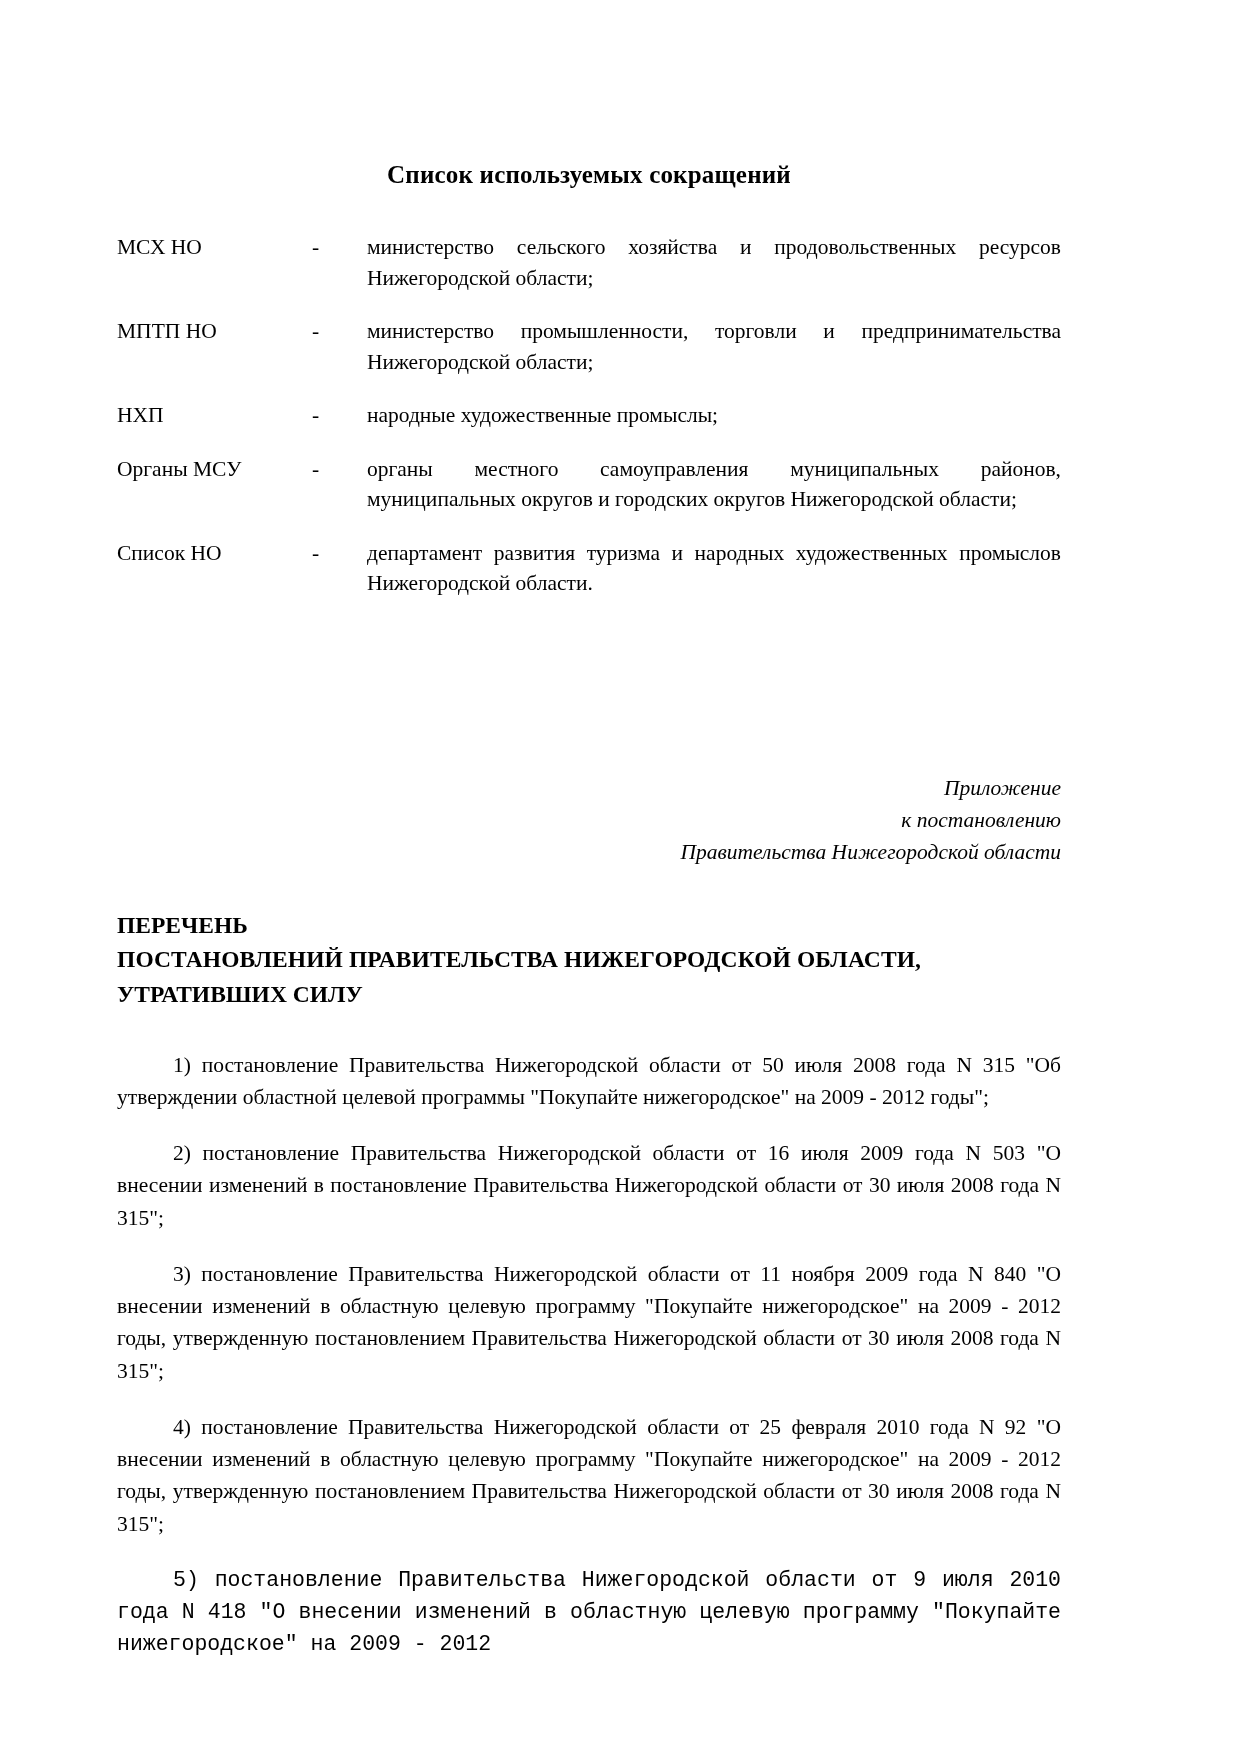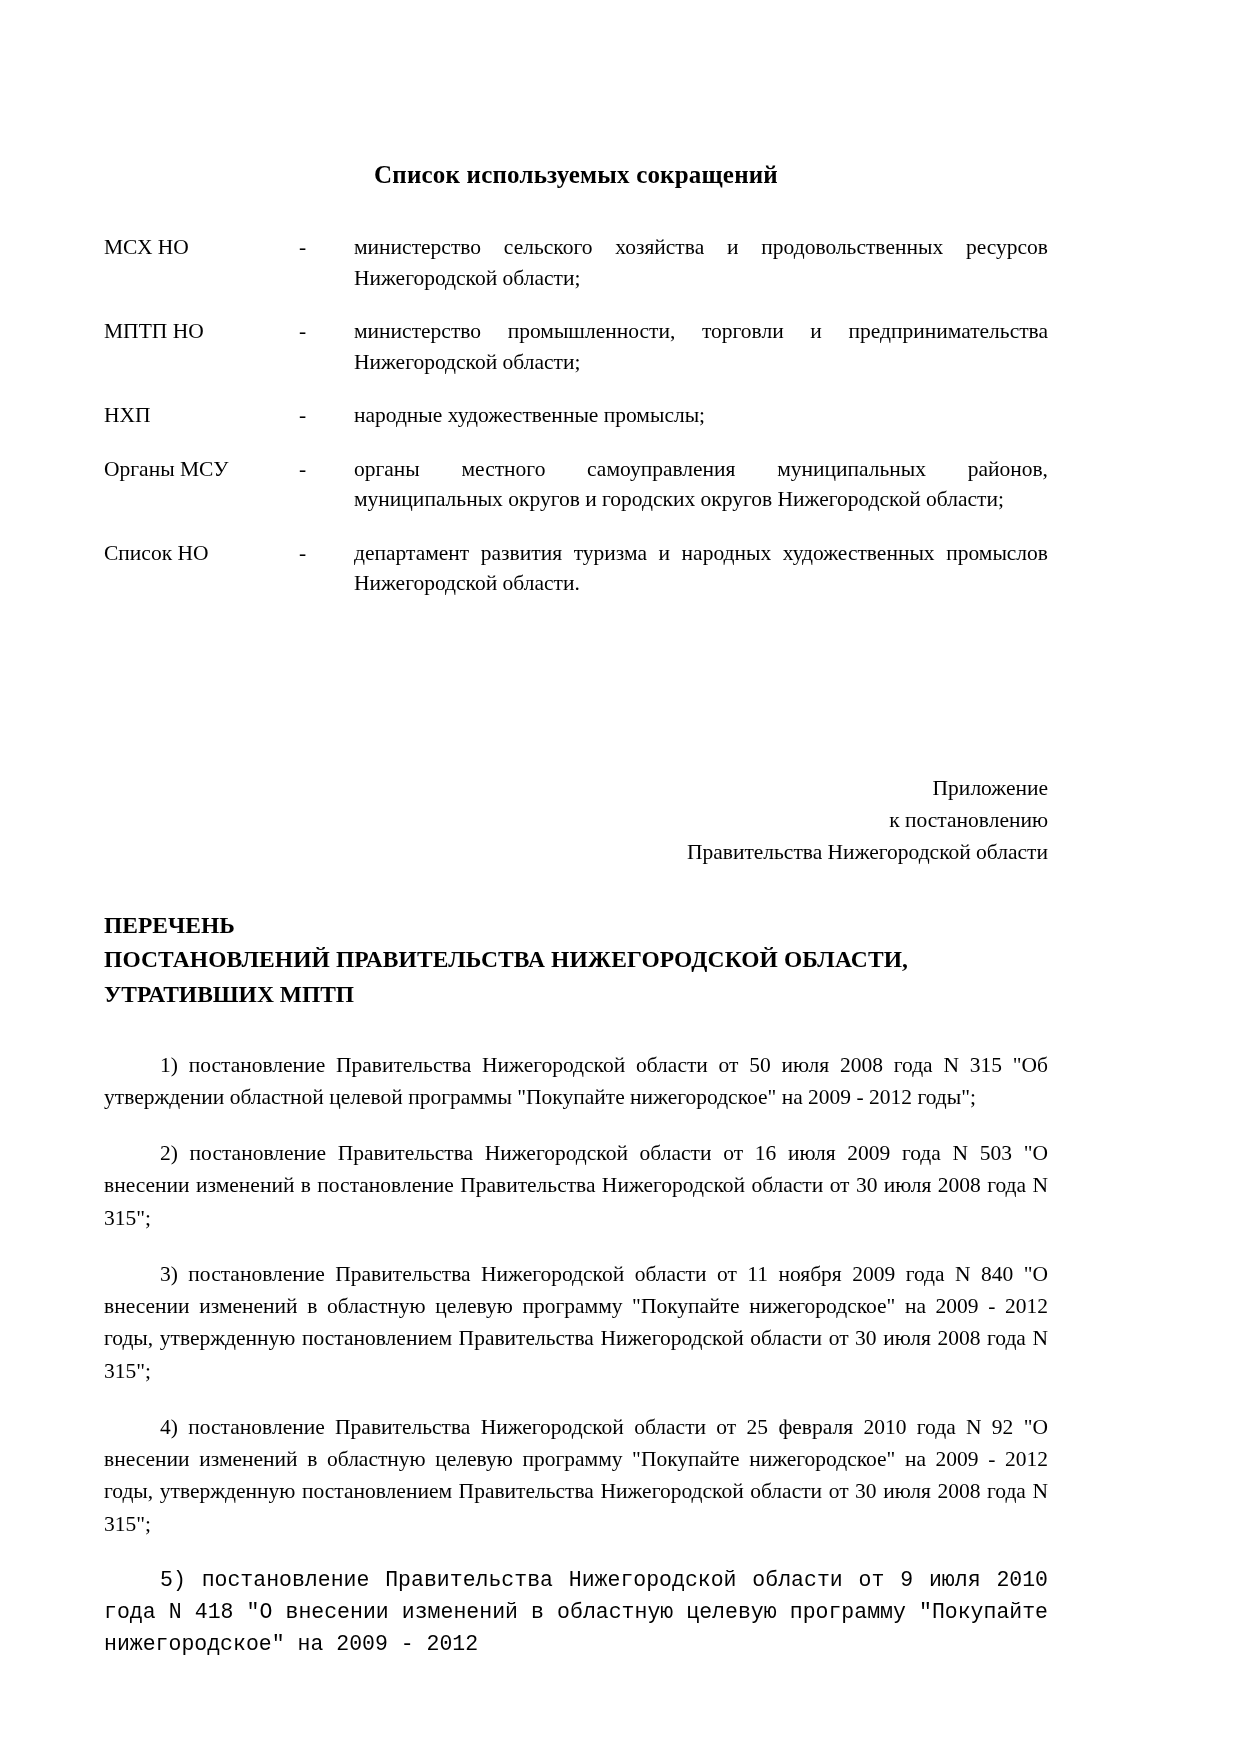--- a/index.html
+++ b/index.html
@@ -14,21 +14,21 @@
     height: 1754px;
     margin: 0 auto;
     background: #ffffff;
     color: #000000;
     font-family: "Liberation Serif", "DejaVu Serif", serif;
     box-sizing: border-box;
     overflow: hidden;
   }
   .content {
     position: absolute;
-    left: 104px;
+    left: 117px;
     top: 0;
     width: 944px;
   }
 
   
   .abbr-title {
     text-align: center;
     font-size: 25px;
     font-weight: bold;
     letter-spacing: 0.2px;
@@ -63,20 +63,21 @@
 
   
   .appendix {
     margin-top: 150px;
     text-align: right;
     font-size: 21.5px;
     line-height: 1.5;
   }
   .appendix div {
     white-space: nowrap;
+    font-style: italic;
   }
 
   
   .doc-heading {
     margin-top: 40px;
     text-align: left;
     font-weight: bold;
     font-size: 23.5px;
     line-height: 1.45;
   }
@@ -142,21 +143,21 @@
 
     <div class="appendix">
       <div>Приложение</div>
       <div>к постановлению</div>
       <div>Правительства Нижегородской области</div>
     </div>
 
     <div class="doc-heading">
       <div>ПЕРЕЧЕНЬ</div>
       <div class="line-wide">ПОСТАНОВЛЕНИЙ ПРАВИТЕЛЬСТВА НИЖЕГОРОДСКОЙ ОБЛАСТИ,</div>
-      <div>УТРАТИВШИХ МПТП</div>
+      <div>УТРАТИВШИХ СИЛУ</div>
     </div>
 
     <div class="items">
       <p class="item">1) постановление Правительства Нижегородской области от 50 июля 2008 года N 315 "Об утверждении областной целевой программы "Покупайте нижегородское" на 2009 - 2012 годы";</p>
       <p class="item">2) постановление Правительства Нижегородской области от 16 июля 2009 года N 503 "О внесении изменений в постановление Правительства Нижегородской области от 30 июля 2008 года N 315";</p>
       <p class="item">3) постановление Правительства Нижегородской области от 11 ноября 2009 года N 840 "О внесении изменений в областную целевую программу "Покупайте нижегородское" на 2009 - 2012 годы, утвержденную постановлением Правительства Нижегородской области от 30 июля 2008 года N 315";</p>
       <p class="item">4) постановление Правительства Нижегородской области от 25 февраля 2010 года N 92 "О внесении изменений в областную целевую программу "Покупайте нижегородское" на 2009 - 2012 годы, утвержденную постановлением Правительства Нижегородской области от 30 июля 2008 года N 315";</p>
       <p class="item">5) постановление Правительства Нижегородской области от 9 июля 2010 года N 418 "О внесении изменений в областную целевую программу "Покупайте нижегородское" на 2009 - 2012</p>
     </div>
 

